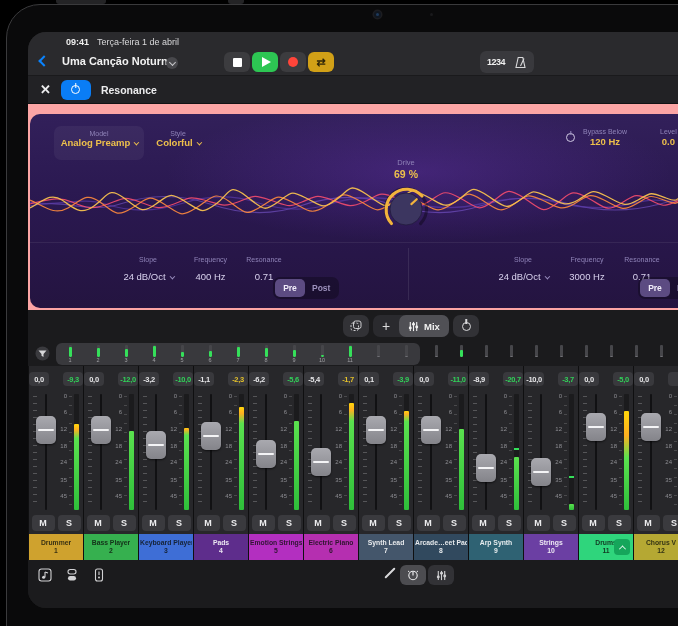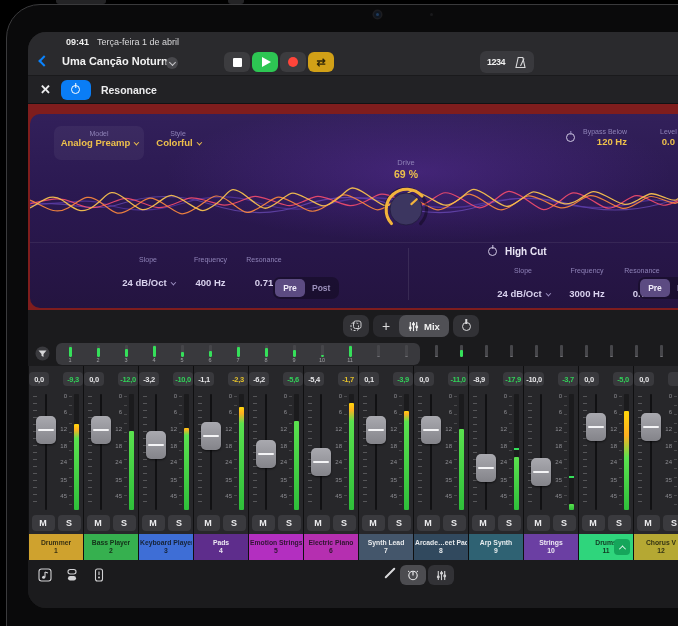--- a/index.html
+++ b/index.html
@@ -52,21 +52,21 @@
 
   
   .plg-header { height:28px; background:#222225; display:flex; align-items:center; padding-left:12px; gap:10px; flex:0 0 auto; border-bottom:1px solid #121214; }
   .close-x { color:#ededee; font-size:13px; font-weight:bold; line-height:1; }
   .pwr-btn { width:30px; height:20px; border-radius:6px; background:#0a7df5; display:flex; align-items:center; justify-content:center; color:#fff; }
   .pwr-ico { width:9px; height:9px; border:1.5px solid currentColor; border-radius:50%; position:relative; }
   .pwr-ico::after { content:''; position:absolute; left:50%; top:-3.5px; transform:translateX(-50%); width:1.5px; height:5px; background:currentColor; box-shadow:0 0 0 0.5px rgba(0,0,0,0.0); }
   .plg-title { color:#ececee; font-size:10.5px; font-weight:bold; }
 
   
-  .plg-body { height:206px; background:#7f1d1d; position:relative; flex:0 0 auto; }
+  .plg-body { height:206px; background:#fca5a5; position:relative; flex:0 0 auto; }
   .panel { position:absolute; left:2px; top:10px; right:0; height:194px; border-radius:10px 0 0 10px; overflow:hidden;
     background: radial-gradient(ellipse 60% 55% at 60% 30%, rgba(124,62,210,0.28), transparent 65%),
                 linear-gradient(180deg, #32205a 0%, #2a1850 45%, #241440 100%); }
   .waves { position:absolute; left:0; top:36px; width:650px; height:110px; }
   .model-box { position:absolute; left:24px; top:12px; width:90px; height:34px; background:rgba(255,255,255,0.05); border-radius:7px; padding-top:4px; text-align:center; }
   .fld-label { font-size:7px; color:#8f83b8; }
   .fld-gold { font-size:9.5px; font-weight:bold; color:#eec04b; white-space:nowrap; }
   .chv-sm { display:inline-block; width:4px; height:4px; border-right:1.3px solid currentColor; border-bottom:1.3px solid currentColor; transform:rotate(45deg) translateY(-2px); margin-left:3px; }
   .style-box { position:absolute; left:118px; top:12px; width:60px; text-align:center; padding-top:4px; }
   .drive-wrap { position:absolute; left:341px; top:44px; width:70px; text-align:center; }
@@ -79,21 +79,21 @@
   .lvl { position:absolute; left:630px; top:14px; text-align:center; white-space:nowrap; }
   .hline { position:absolute; left:0; right:0; top:128px; height:1px; background:rgba(255,255,255,0.07); }
   .vline { position:absolute; left:378px; top:134px; height:52px; width:1px; background:rgba(255,255,255,0.09); }
   .cut-sec { position:absolute; top:132px; }
   .cut-head { display:flex; align-items:center; gap:8px; }
   .cut-title { font-size:10px; font-weight:bold; color:#e9e4f5; }
   .pico { width:9px; height:9px; border:1.4px solid #cfc8e2; border-radius:50%; position:relative; color:#cfc8e2; }
   .pico::after { content:''; position:absolute; left:50%; top:-3.5px; transform:translateX(-50%); width:1.4px; height:4.5px; background:currentColor; }
   .cut-params { display:flex; margin-top:10px; }
   .param { text-align:center; }
-  .param .val { font-size:9.5px; font-weight:bold; color:#d9d2ee; margin-top:14px; white-space:nowrap; }
+  .param .val { font-size:9.5px; font-weight:normal; color:#d9d2ee; margin-top:8px; white-space:nowrap; }
   .param .val .chv-sm { color:#9a8fc0; }
   .prepost { position:absolute; display:flex; background:rgba(0,0,0,0.28); border-radius:7px; padding:2px; height:22px; }
   .pp-btn { min-width:30px; padding:0 7px; border-radius:5px; font-size:8.5px; font-weight:bold; color:#9d92bd; display:flex; align-items:center; justify-content:center; }
   .pp-btn.sel { background:#5c4b82; color:#f1edfa; }
 
   
   .mix-toolbar { height:32px; background:#1b1b1d; position:relative; flex:0 0 auto; }
   .mtb { position:absolute; top:5px; height:22px; border-radius:7px; background:#323236; display:flex; align-items:center; justify-content:center; }
   .mtb-group { position:absolute; top:5px; height:22px; border-radius:7px; background:#2a2a2e; display:flex; align-items:center; }
   .plus { color:#dcdcde; font-size:14px; font-weight:normal; line-height:1; }
@@ -235,21 +235,21 @@
           <path d="M11.7,44.3 A23,23 0 1 1 44.3,44.3" fill="none" stroke="rgba(0,0,0,0.35)" stroke-width="3.5" stroke-linecap="round"></path>
           <circle cx="28" cy="28" r="18" fill="#3c3660" stroke="#241c40" stroke-width="1"></circle>
           <path d="M11.7,44.3 A23,23 0 1 1 45.9,13.5" fill="none" stroke="#f2b33d" stroke-width="3.5" stroke-linecap="round"></path>
           <line x1="34" y1="22.5" x2="40" y2="17" stroke="#f2b33d" stroke-width="2.4" stroke-linecap="round"></line>
         </svg>
 
         <div class="byp">
           <span class="pico"></span>
           <span class="byp-col">
             <div class="fld-label">Bypass Below</div>
-            <div class="fld-gold" style="margin-top:1px;text-align:right;">120 Hz</div>
+            <div class="fld-gold" style="margin-top:1px;">120 Hz</div>
           </span>
         </div>
         <div class="lvl">
           <div class="fld-label">Level</div>
           <div class="fld-gold" style="margin-top:1px;">0.0</div>
         </div>
 
         <div class="hline"></div>
         <div class="vline"></div>
 
@@ -268,24 +268,20 @@
               <div class="val">0.71</div>
             </div>
           </div>
         </div>
         <div class="prepost" style="left:243px; top:163px;">
           <span class="pp-btn sel">Pre</span>
           <span class="pp-btn">Post</span>
         </div>
 
         <div class="cut-sec" style="left:458px;">
-          <div class="cut-head">
-            <span class="pico"></span>
-            <span class="cut-title">High Cut</span>
-          </div>
           <div class="cut-params">
             <div class="param" style="width:70px;">
               <div class="fld-label">Slope</div>
               <div class="val"><span>24 dB/Oct</span><span class="chv-sm"></span></div>
             </div>
             <div class="param" style="width:58px;">
               <div class="fld-label">Frequency</div>
               <div class="val">3000 Hz</div>
             </div>
             <div class="param" style="width:52px;">
@@ -745,21 +741,21 @@
     </div>
     <div class="banner t-light" style="background: rgb(49, 73, 94);">
       <span class="bname">Arcade…eet Pad</span>
       <span class="bnum">8</span>
 
     </div>
   </div>
         <div class="strip">
     <div class="vals">
       <span class="pill vol">-8,9</span>
-      <span class="pill peak green">-17,9</span>
+      <span class="pill peak green">-20,7</span>
     </div>
     <div class="fader-area">
       <span class="ticks"></span>
       <span class="groove"></span>
       <span class="cap" style="top: calc(63% - 14px);"></span>
       <span class="scale">
         <span style="top:3%">0</span>
         <span style="top:17%">6</span>
         <span style="top:31%">12</span>
         <span style="top:45%">18</span>

